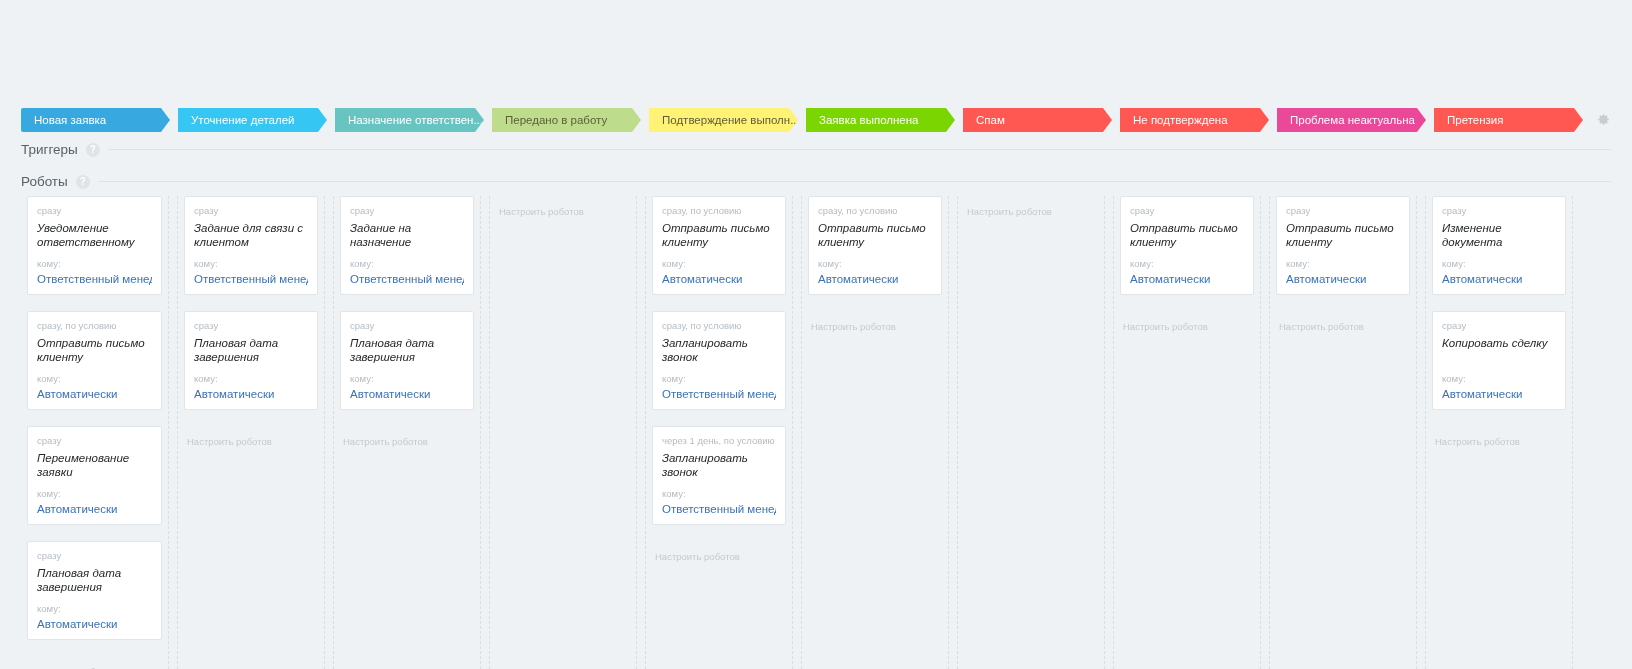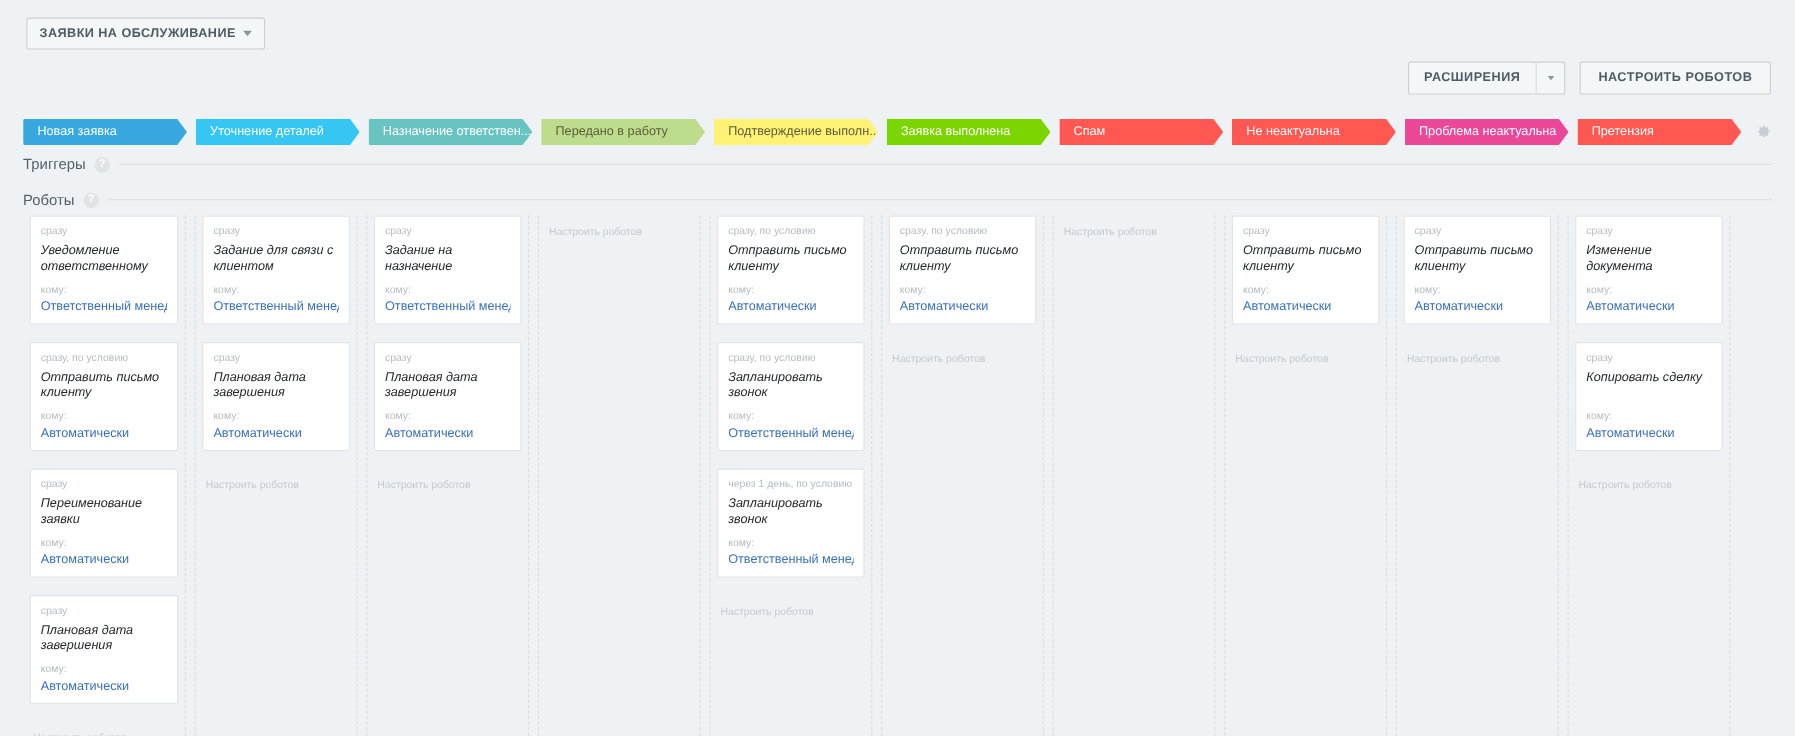--- a/index.html
+++ b/index.html
@@ -151,40 +151,20 @@
     line-height: 12px;
     cursor: pointer;
     white-space: nowrap;
   }
 </style>
 </head>
 <body>
 
 <div class="page">
 
-  <div class="topbar">
-
-    <div class="category-select">
-      <span>ЗАЯВКИ НА ОБСЛУЖИВАНИЕ</span>
-      <span class="caret-down"></span>
-    </div>
-
-    <div class="right-actions">
-      <div class="btn btn-ext">
-        <span class="lbl">РАСШИРЕНИЯ</span>
-        <span class="split">
-          <span class="caret-down thin"></span>
-        </span>
-      </div>
-      <div class="btn btn-robots">
-        <span>НАСТРОИТЬ РОБОТОВ</span>
-      </div>
-    </div>
-
-  </div>
 
   <div class="pipeline">
 
   <div class="stage" style="background: rgb(55, 169, 224); width: 155px;">
         <span>Новая заявка</span>
       </div>
       <div class="stage" style="background: rgb(53, 198, 244); width: 155px;">
         <span>Уточнение деталей</span>
       </div>
       <div class="stage" style="background: rgb(104, 196, 192); width: 155px;">
@@ -196,21 +176,21 @@
       <div class="stage" style="background: rgb(255, 242, 117); width: 155px; color: rgb(93, 93, 58);">
         <span>Подтверждение выполн...</span>
       </div>
       <div class="stage" style="background: rgb(123, 213, 0); width: 155px;">
         <span>Заявка выполнена</span>
       </div>
       <div class="stage" style="background: rgb(255, 87, 82); width: 155px;">
         <span>Спам</span>
       </div>
       <div class="stage" style="background: rgb(255, 87, 82); width: 155px;">
-        <span>Не неактуальна</span>
+        <span>Не подтверждена</span>
       </div>
       <div class="stage" style="background: #ec4899; width: 155px;">
         <span>Проблема неактуальна</span>
       </div>
       <div class="stage" style="background: rgb(255, 87, 82); width: 155px;">
         <span>Претензия</span>
       </div>
       <svg class="pipeline-gear" viewBox="0 0 16 16">
       <path fill="#c7ced3" d="M8 5.2A2.8 2.8 0 1 0 8 10.8 2.8 2.8 0 0 0 8 5.2zm0 4.3a1.5 1.5 0 1 1 0-3 1.5 1.5 0 0 1 0 3z"></path>
       <path fill="#c7ced3" d="M14 6.9l-1.3-.2a4.9 4.9 0 0 0-.5-1.2l.8-1a.5.5 0 0 0 0-.7l-.8-.8a.5.5 0 0 0-.7 0l-1 .8a4.9 4.9 0 0 0-1.2-.5L9.1 2a.5.5 0 0 0-.5-.4H7.4a.5.5 0 0 0-.5.4l-.2 1.3a4.9 4.9 0 0 0-1.2.5l-1-.8a.5.5 0 0 0-.7 0l-.8.8a.5.5 0 0 0 0 .7l.8 1a4.9 4.9 0 0 0-.5 1.2L2 6.9a.5.5 0 0 0-.4.5v1.2a.5.5 0 0 0 .4.5l1.3.2c.1.4.3.8.5 1.2l-.8 1a.5.5 0 0 0 0 .7l.8.8a.5.5 0 0 0 .7 0l1-.8c.4.2.8.4 1.2.5l.2 1.3c0 .3.2.4.5.4h1.2c.3 0 .5-.1.5-.4l.2-1.3c.4-.1.8-.3 1.2-.5l1 .8a.5.5 0 0 0 .7 0l.8-.8a.5.5 0 0 0 0-.7l-.8-1c.2-.4.4-.8.5-1.2l1.3-.2a.5.5 0 0 0 .4-.5V7.4a.5.5 0 0 0-.4-.5z"></path>

